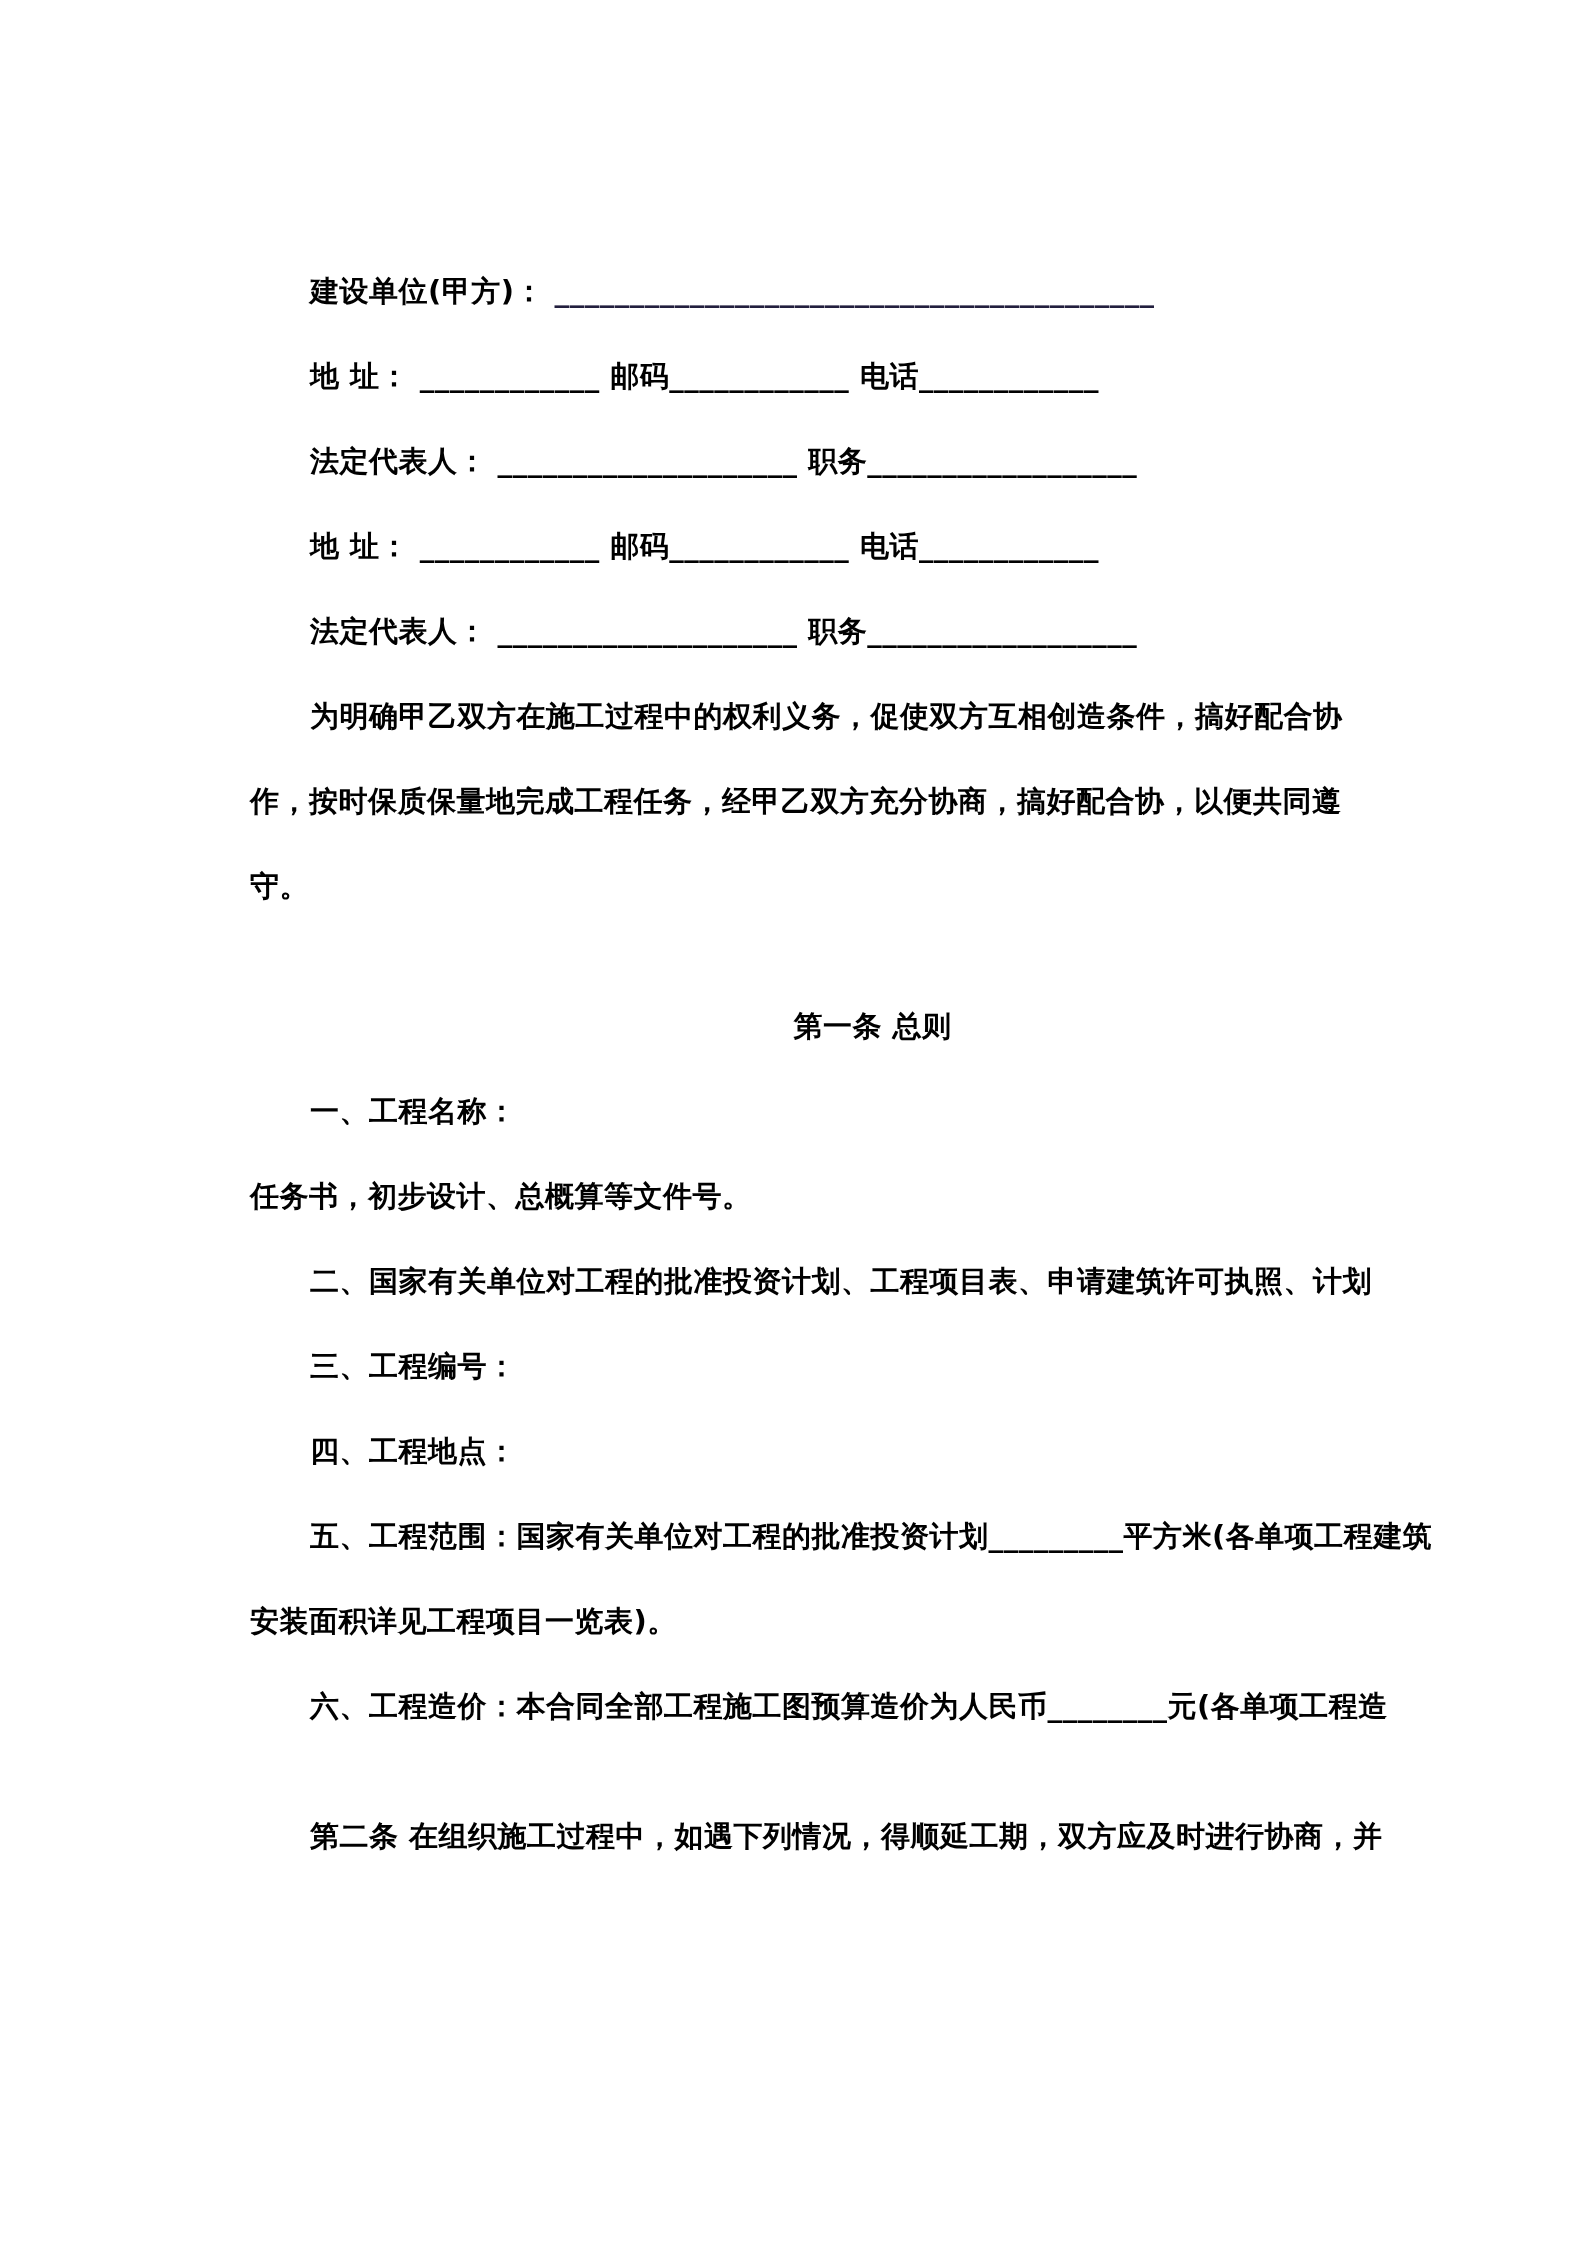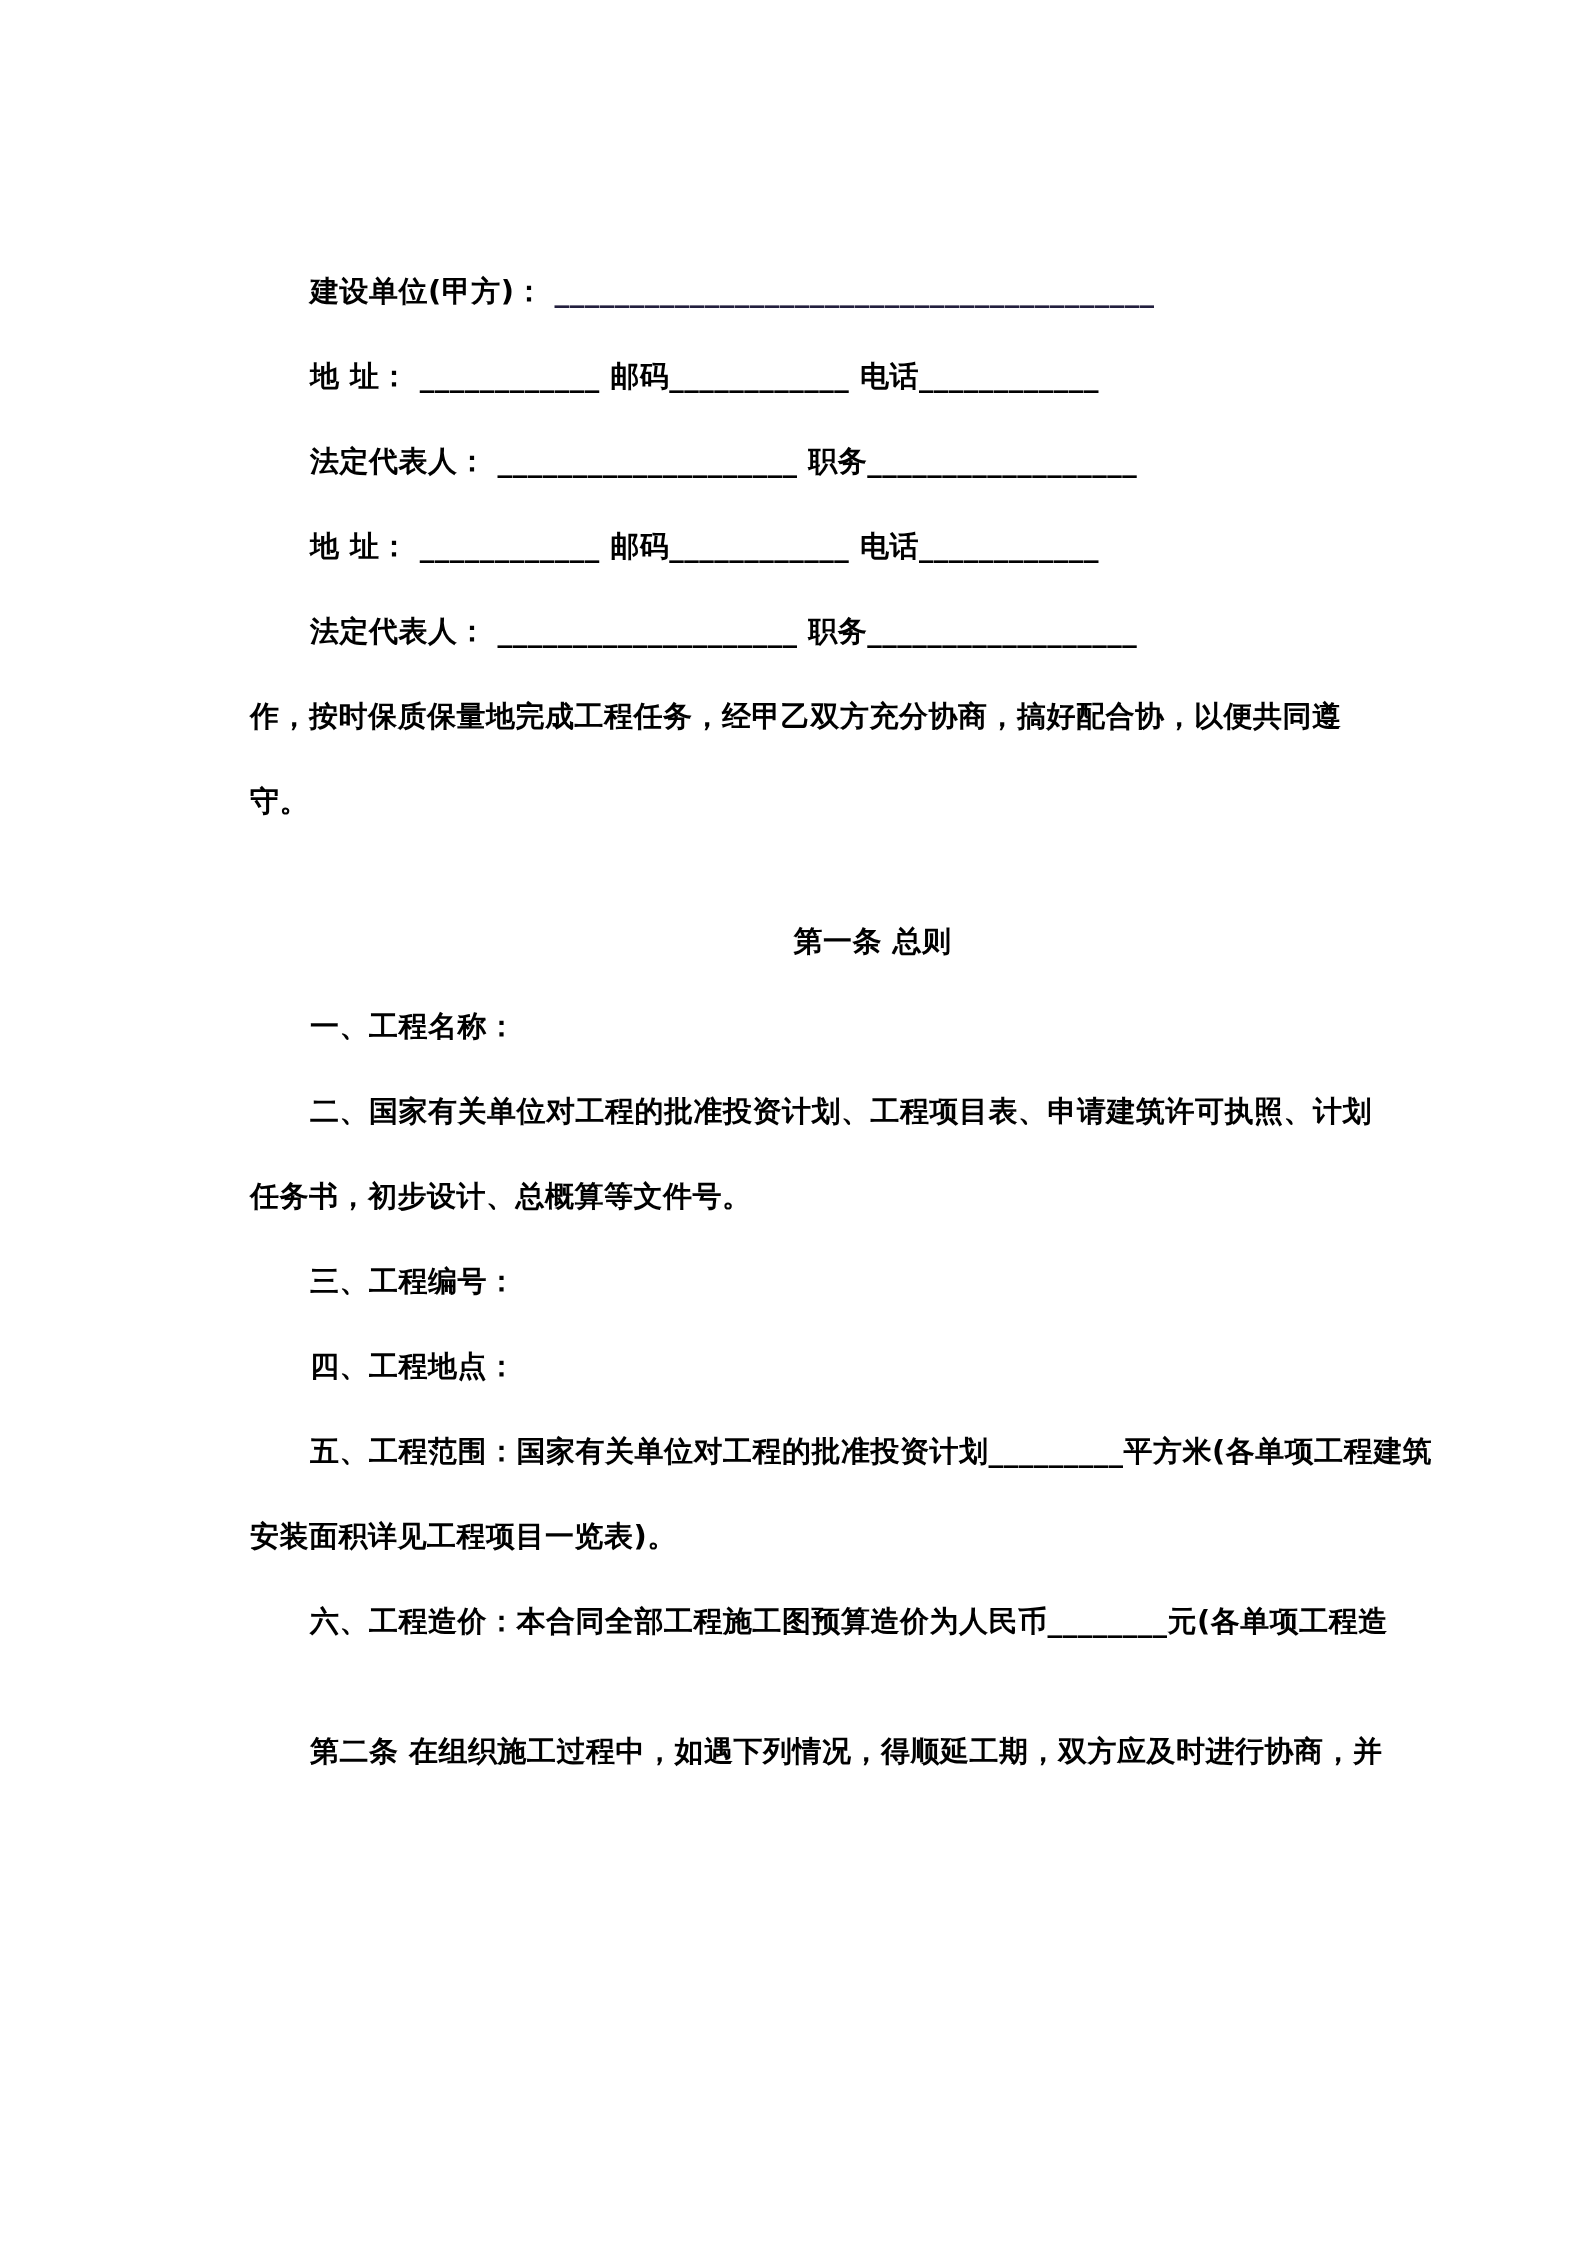--- a/index.html
+++ b/index.html
@@ -46,26 +46,27 @@
 </head>
 <body>
 
 <div class="page">
   <div class="content">
       <div class="line indent"><span class="txt">建设单位(甲方)： </span><span class="blank navy">________________________________________</span></div>
       <div class="line indent"><span class="txt">地 址： </span><span class="blank">____________</span><span class="txt"> 邮码</span><span class="blank">____________</span><span class="txt"> 电话</span><span class="blank">____________</span></div>
       <div class="line indent"><span class="txt">法定代表人： </span><span class="blank">____________________</span><span class="txt"> 职务</span><span class="blank">__________________</span></div>
       <div class="line indent"><span class="txt">地 址： </span><span class="blank">____________</span><span class="txt"> 邮码</span><span class="blank">____________</span><span class="txt"> 电话</span><span class="blank">____________</span></div>
       <div class="line indent"><span class="txt">法定代表人： </span><span class="blank">____________________</span><span class="txt"> 职务</span><span class="blank">__________________</span></div>
+      <div class="line indent"><span class="txt">为明确甲乙双方在施工过程中的权利义务，促使双方互相创造条件，搞好配合协</span></div>
       <div class="line"><span class="txt">作，按时保质保量地完成工程任务，经甲乙双方充分协商，搞好配合协，以便共同遵</span></div>
       <div class="line"><span class="txt">守。</span></div>
       <div class="line indent" style="margin-top: 55px; text-align: center;"><span class="txt">第一条 总则</span></div>
       <div class="line indent"><span class="txt">一、工程名称：</span></div>
+      <div class="line"><span class="txt">任务书，初步设计、总概算等文件号。</span></div>
       <div class="line indent"><span class="txt">二、国家有关单位对工程的批准投资计划、工程项目表、申请建筑许可执照、计划</span></div>
-      <div class="line"><span class="txt">任务书，初步设计、总概算等文件号。</span></div>
       <div class="line indent"><span class="txt">三、工程编号：</span></div>
       <div class="line indent"><span class="txt">四、工程地点：</span></div>
       <div class="line indent"><span class="txt">五、工程范围：国家有关单位对工程的批准投资计划</span><span class="blank">_________</span><span class="txt">平方米(各单项工程建筑</span></div>
       <div class="line"><span class="txt">安装面积详见工程项目一览表)。</span></div>
       <div class="line indent"><span class="txt">六、工程造价：本合同全部工程施工图预算造价为人民币</span><span class="blank">________</span><span class="txt">元(各单项工程造</span></div>
       <div class="line indent" style="margin-top: 45px;"><span class="txt">第二条 在组织施工过程中，如遇下列情况，得顺延工期，双方应及时进行协商，并</span></div>
     </div>
 </div>
 
 </body></html>

